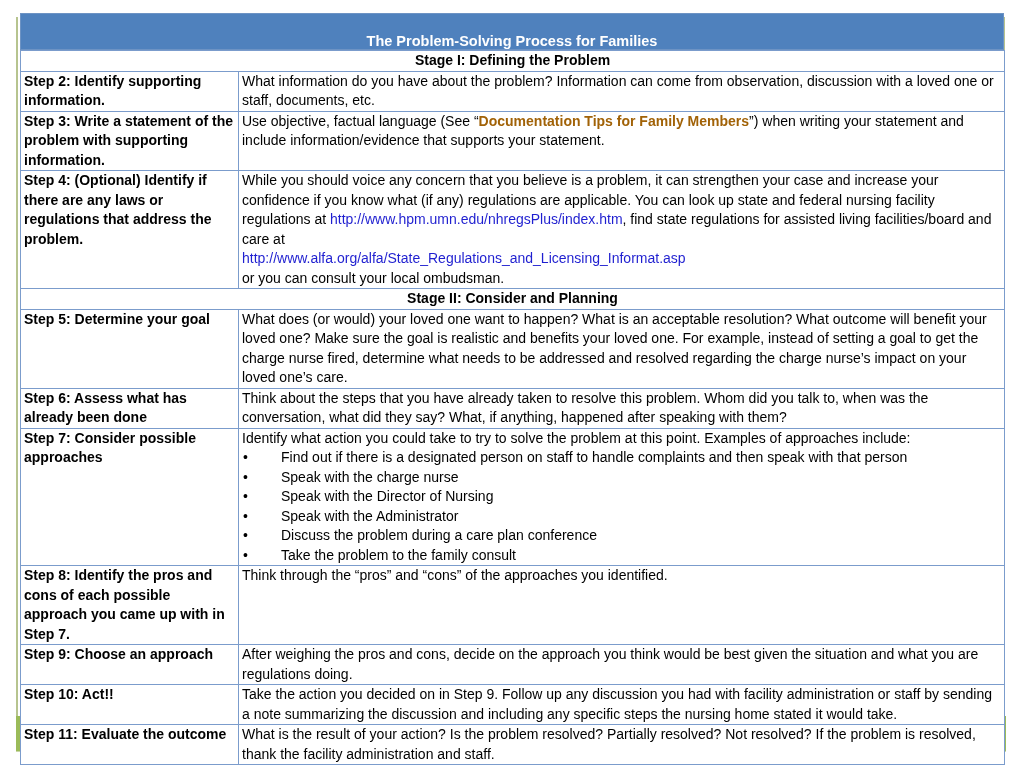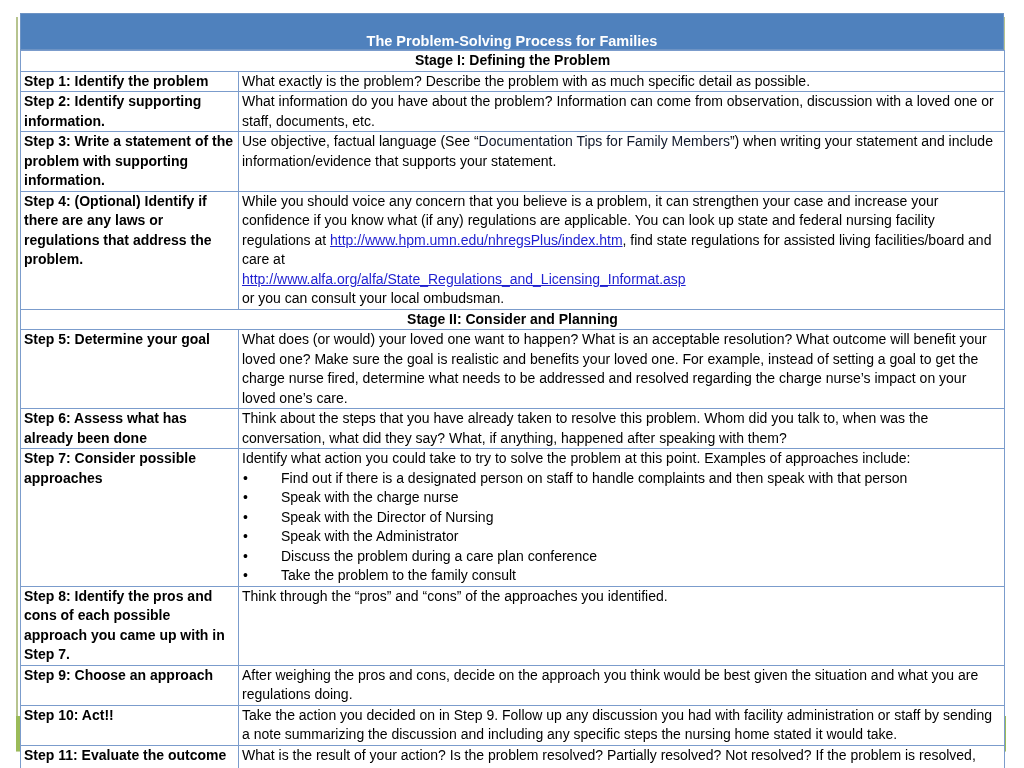--- a/index.html
+++ b/index.html
@@ -13,22 +13,22 @@
   .title-bar { position: absolute; left: 20px; top: 13px; width: 984px; height: 37px;
                background: #4f81bd; border: 1px solid #6d93c4; box-sizing: border-box;
                color: #ffffff; font-weight: bold; font-size: 14.5px;
                display: flex; align-items: center; justify-content: center; padding-top: 19px; }
   table.steps { position: absolute; left: 20px; top: 50px; width: 985px;
                 border-collapse: collapse; table-layout: fixed; font-size: 14px; line-height: 19.5px;
                 background: #ffffff; }
   table.steps td { border: 1.5px solid #7b9ccc; vertical-align: top; padding: 0 3px; }
   td.stage { text-align: center; font-weight: bold; }
   td.step { font-weight: bold; width: 212px; }
-  .link { color: #1f1fd0; text-decoration: underline; }
-  .doc-ref { color: #0f172a; font-weight: normal; }
+  .link { color: #1f1fd0; }
+  .doc-ref { color: #a16207; font-weight: bold; }
   ul.approaches { list-style: none; margin: 0; padding: 0; }
   ul.approaches li { position: relative; padding-left: 39px; }
   ul.approaches li .bullet { position: absolute; left: 1px; top: 0; }
 </style>
 </head>
 <body>
 
 <div class="frame"></div>
 <div class="footer-band"></div>
 
@@ -38,24 +38,20 @@
 
 <table class="steps">
   <colgroup>
       <col style="width:218px">
       <col>
     </colgroup>
   <tbody>
 
     <tr>
       <td colspan="2" class="stage">Stage I: Defining the Problem</td>
-    </tr>
-    <tr>
-      <td class="step">Step 1:  Identify the problem</td>
-      <td>What exactly is the problem? Describe the problem with as much specific detail as possible.</td>
     </tr>
     <tr>
       <td class="step">Step 2:  Identify supporting information.</td>
       <td>What information do you have about the problem? Information can come from observation, discussion with a loved one or staff, documents, etc.</td>
     </tr>
     <tr>
       <td class="step">Step 3:  Write a statement of the problem with supporting information.</td>
       <td><span>Use objective, factual language (See “</span><span class="doc-ref">Documentation Tips for Family Members</span><span>”) when writing your statement and include information/evidence that supports your statement.</span></td>
     </tr>
     <tr>

